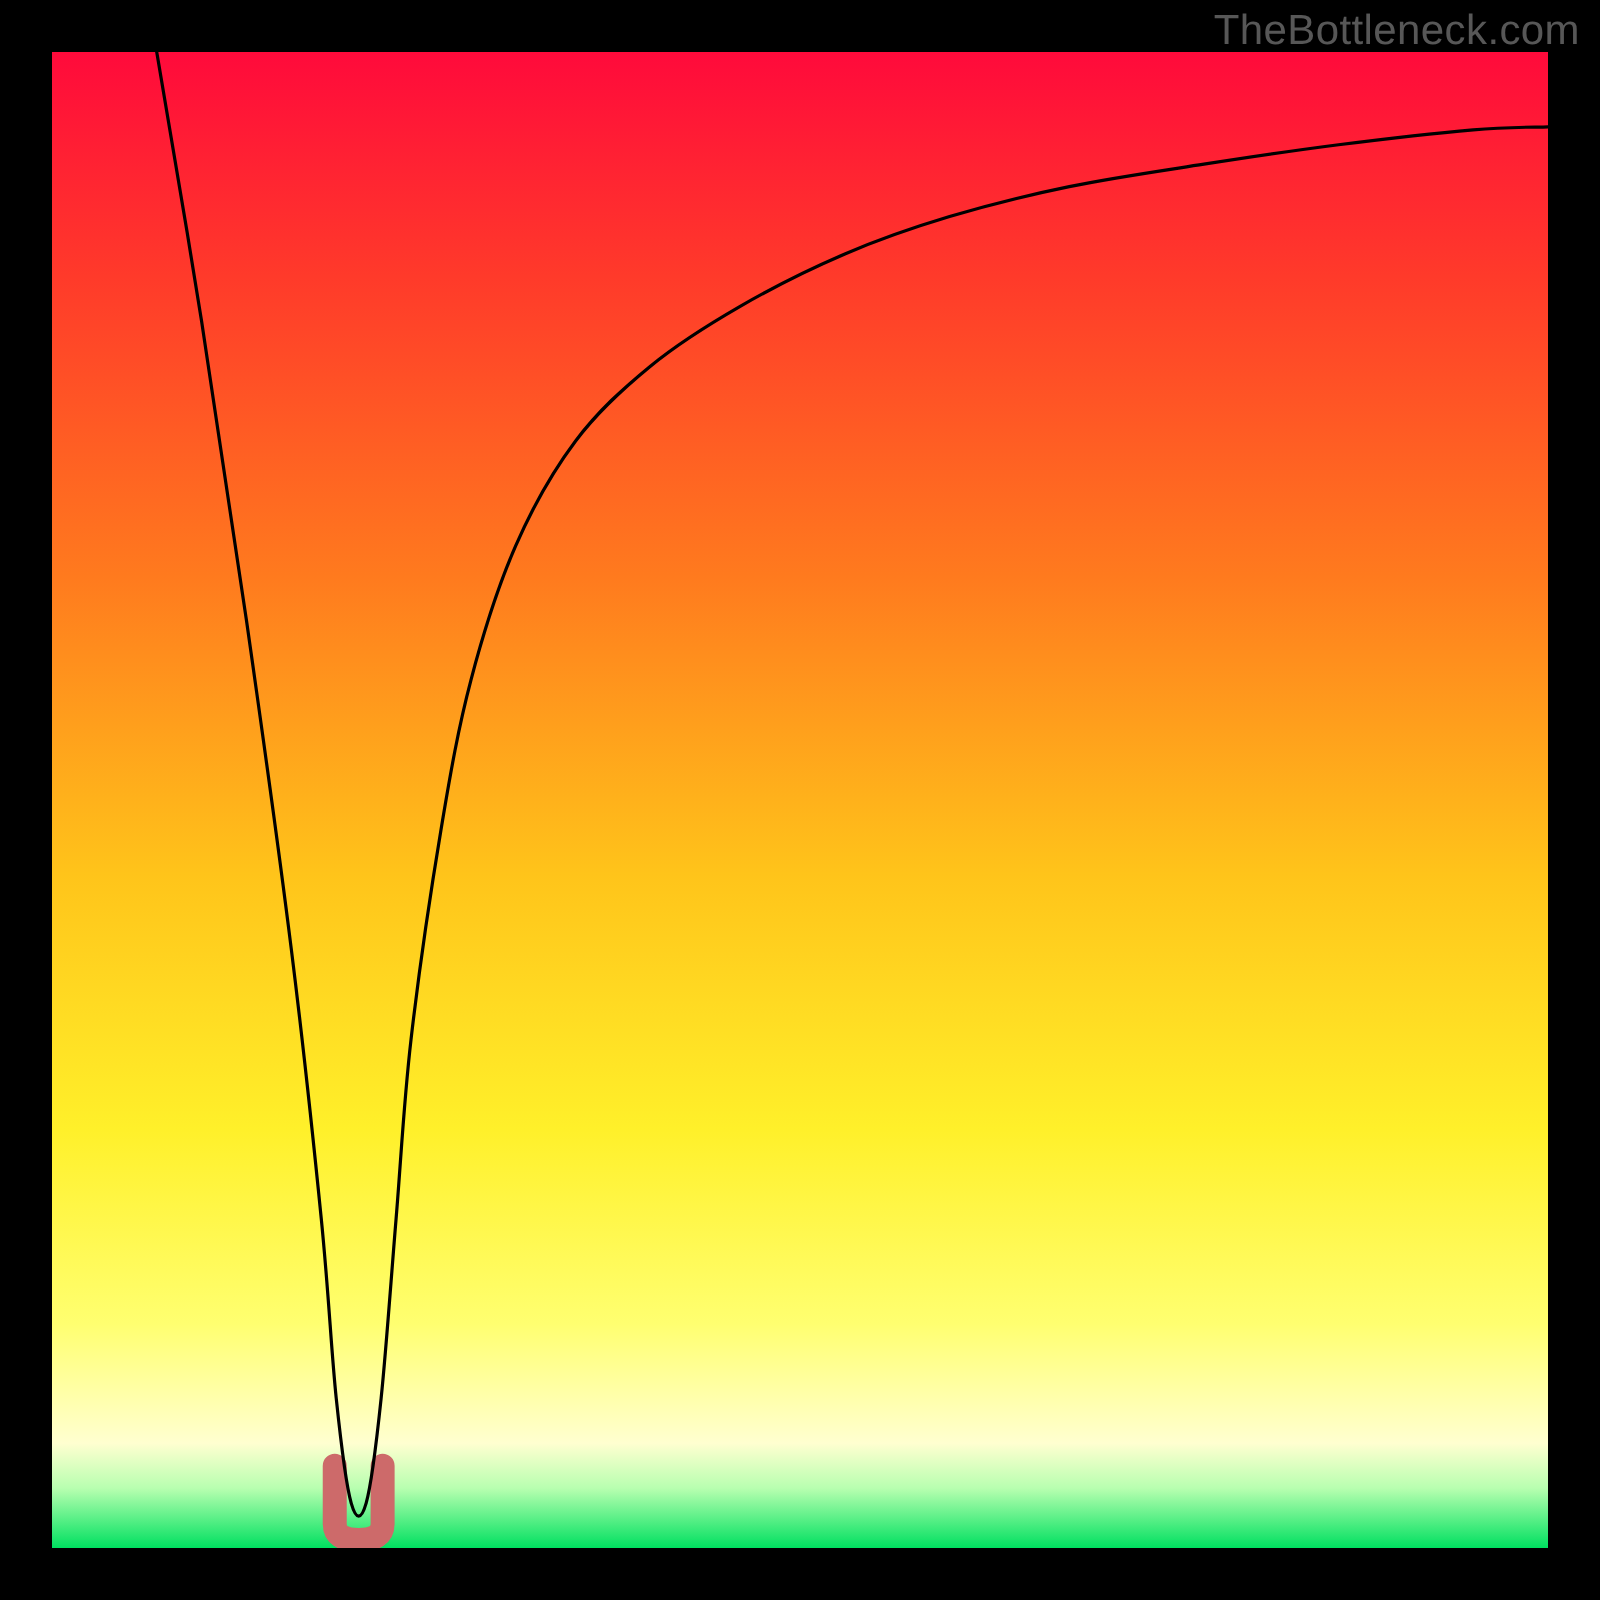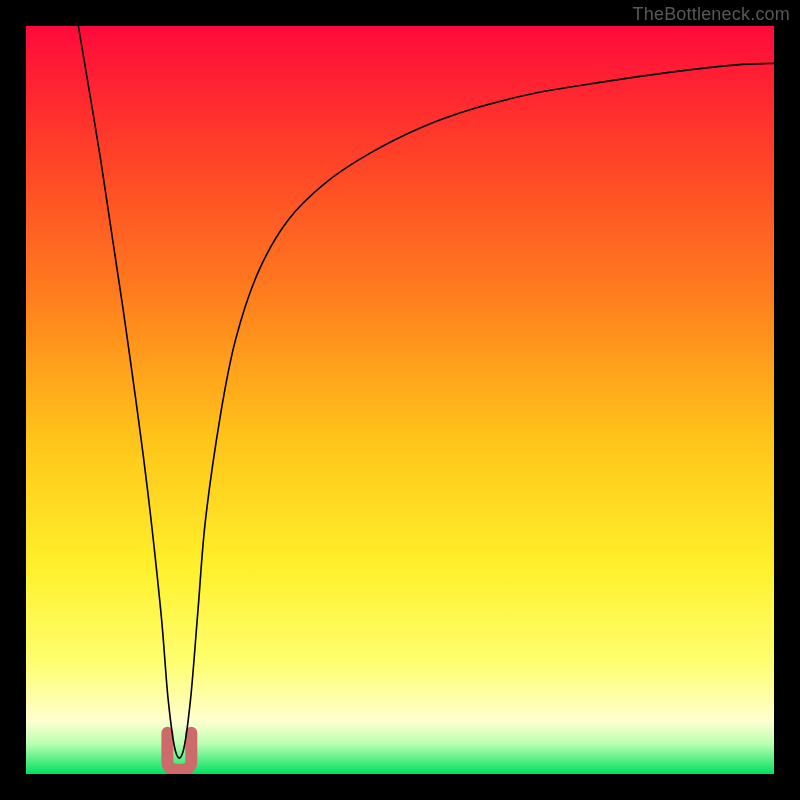--- a/index.html
+++ b/index.html
@@ -24,21 +24,21 @@
     left: 0;
     top: 0;
     width: 748px;
     height: 748px;
   }
   .watermark {
     position: absolute;
     top: 4px;
     right: 10px;
     color: #575757;
-    font-size: 18px;
+    font-size: 21px;
     font-weight: 400;
     letter-spacing: 0.2px;
     user-select: none;
   }
 </style>
 </head>
 <body>
 
 <div class="frame">
   <svg class="plot" viewBox="0 0 748 748" preserveAspectRatio="none">

